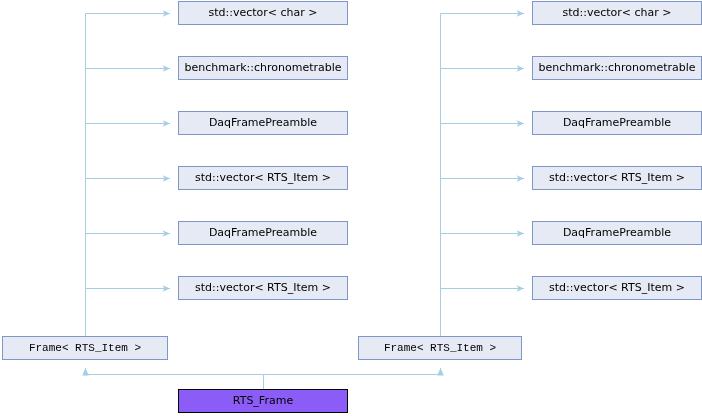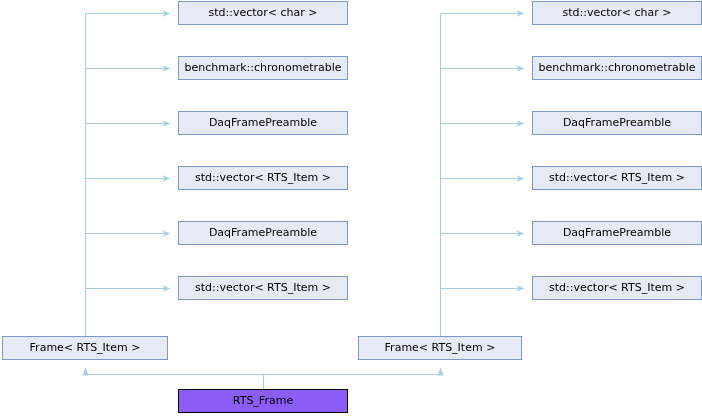--- a/index.html
+++ b/index.html
@@ -32,20 +32,21 @@
   }
   .node.usage{
     background:#e6eaf4;
     border:1px solid #7e96c8;
     height:24px;
   }
   .node.base{
     background:#e6eaf4;
     border:1px solid #7e96c8;
     height:24px;
+    font-family:Liberation Mono, monospace;
   }
   .node.focal{
     background:#8b5cf6;
     border:1px solid #000000;
     height:24px;
   }
   .node .label{
     pointer-events:none;
   }
 </style>

